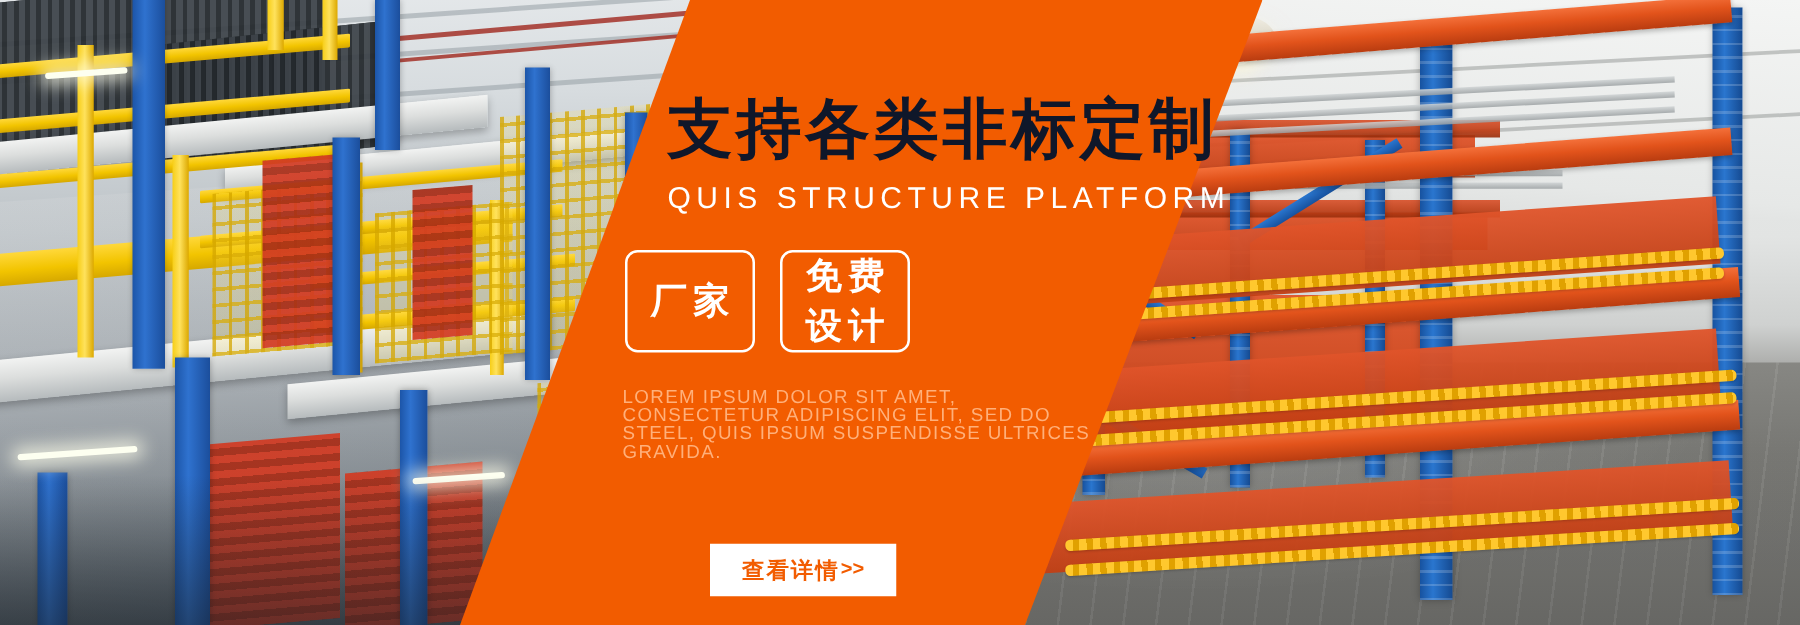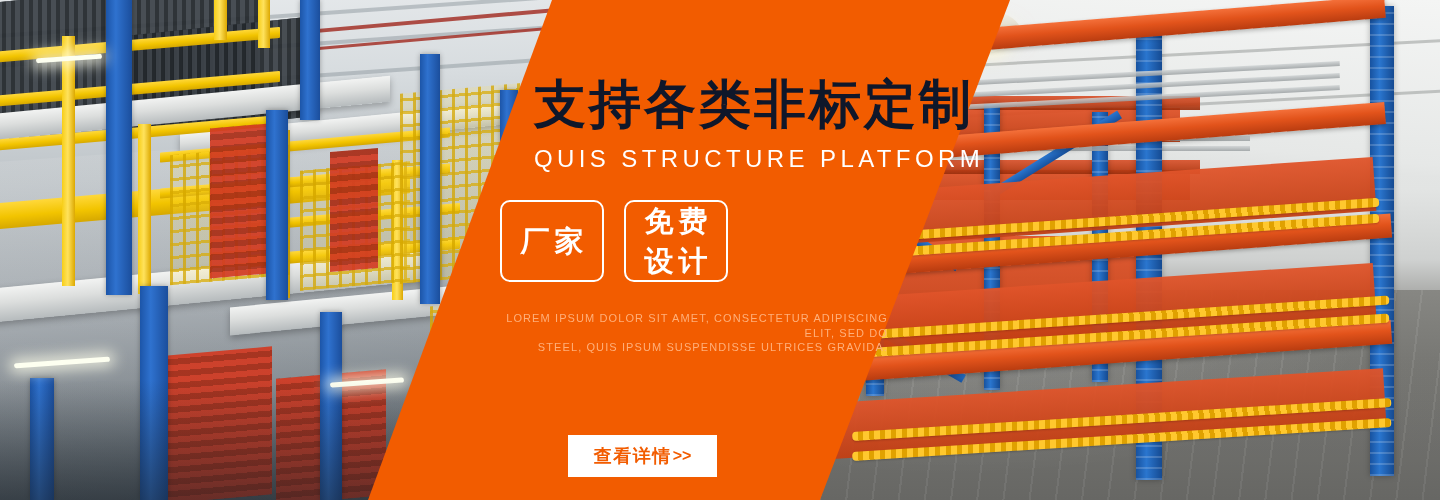--- a/index.html
+++ b/index.html
@@ -255,23 +255,23 @@
     letter-spacing: 5px;
     line-height: 40px;
     box-sizing: border-box;
   }
   .badge span { text-indent: 5px; }
 
   .lorem {
     position: absolute;
     left: 498px; top: 311px;
     width: 390px;
-    text-align: right;
+    text-align: left;
     color: #ffb07a;
-    font-size: 11px;
+    font-size: 15px;
     letter-spacing: 1.1px;
     line-height: 14.5px;
   }
 
   .cta {
     position: absolute;
     left: 568px; top: 435px;
     width: 149px; height: 42px;
     background: #ffffff;
     display: flex;

